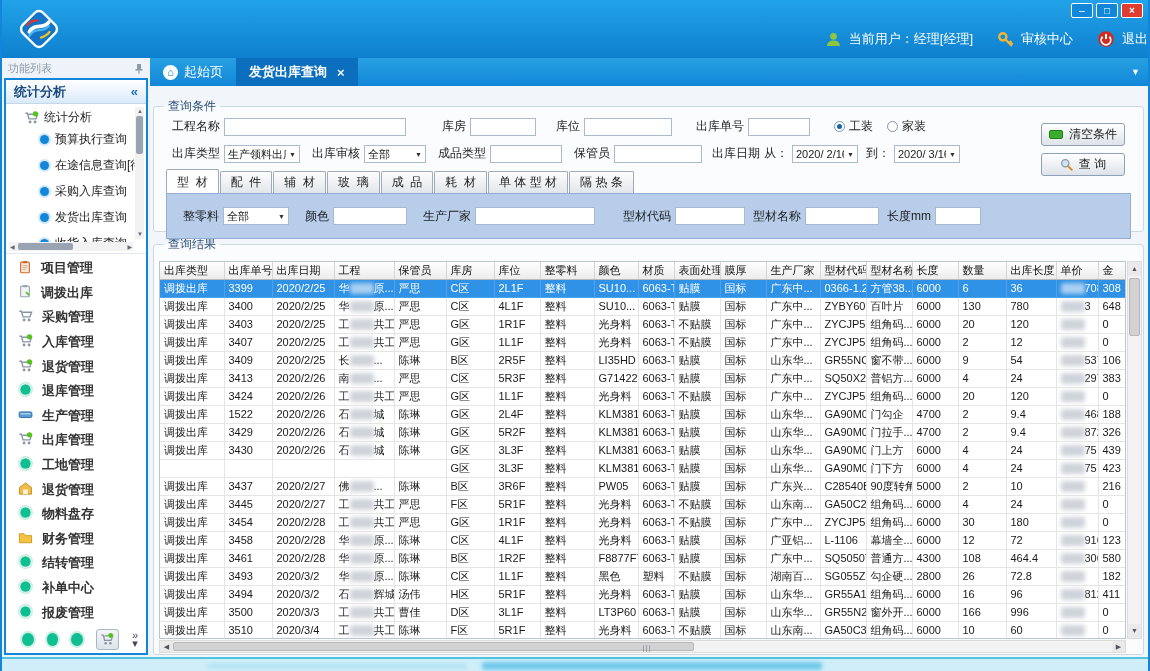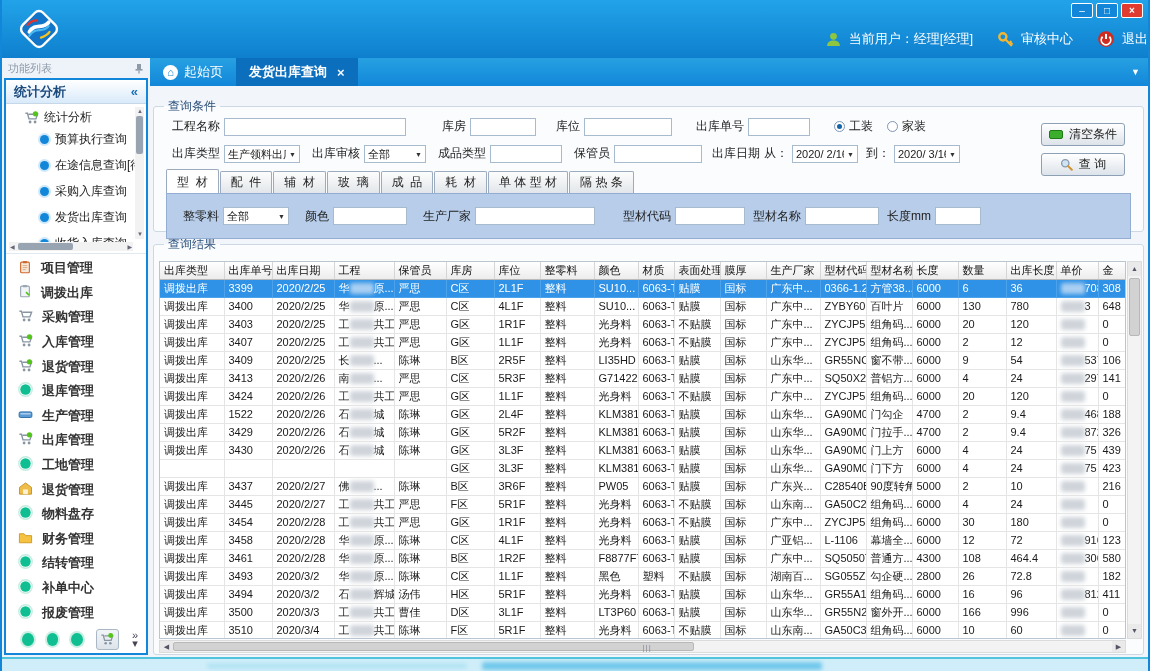--- a/index.html
+++ b/index.html
@@ -600,21 +600,21 @@
                     <td>6063-T5</td>
                     <td>贴膜</td>
                     <td>国标</td>
                     <td>广东中...</td>
                     <td>SQ50X2...</td>
                     <td>普铝方...</td>
                     <td>6000</td>
                     <td>4</td>
                     <td>24</td>
                     <td><span class="blur"></span>2972</td>
-                    <td>141</td>
+                    <td>383</td>
                   </tr>
                   <tr>
                     <td>调拨出库</td>
                     <td>3424</td>
                     <td>2020/2/26</td>
                     <td>工<span class="blur"></span>共工程</td>
                     <td>严思</td>
                     <td>G区</td>
                     <td>1L1F</td>
                     <td>整料</td>

